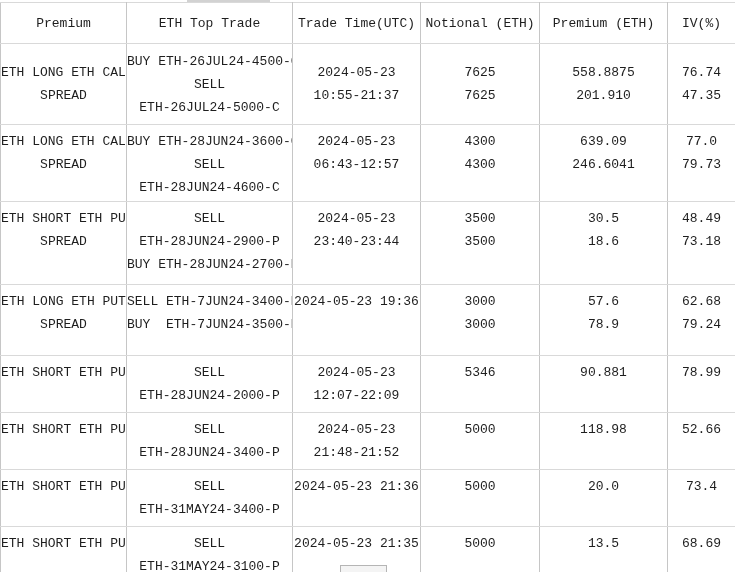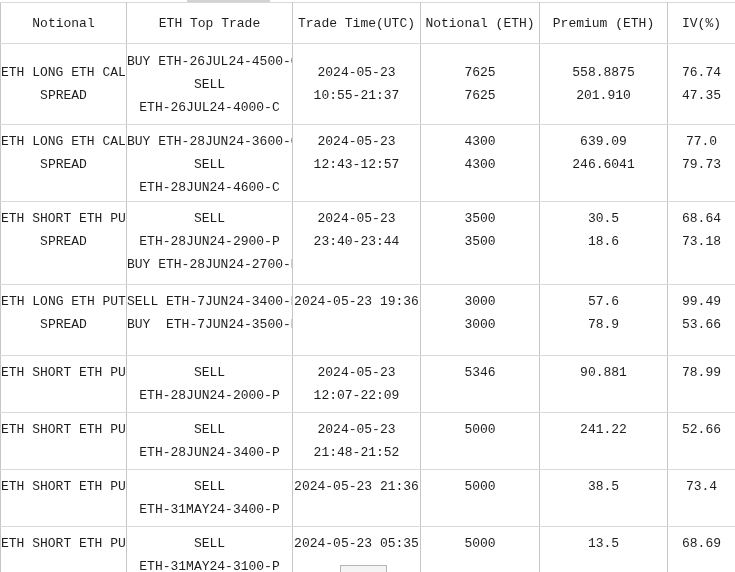--- a/index.html
+++ b/index.html
@@ -76,38 +76,38 @@
     <colgroup>
       <col style="width:126px">
       <col style="width:166px">
       <col style="width:128px">
       <col style="width:119px">
       <col style="width:128px">
       <col style="width:68px">
     </colgroup>
     <thead>
       <tr>
-        <th>Notional</th>
+        <th>Premium</th>
         <th>ETH Top Trade</th>
         <th>Trade Time(UTC)</th>
         <th>Notional (ETH)</th>
         <th>Premium (ETH)</th>
         <th>IV(%)</th>
       </tr>
     </thead>
     <tbody id="rows-body">
         <tr class="valign-mid" style="height: 81px;">
           <td>
             <div class="line">ETH LONG ETH CALL</div>
             <div class="line">SPREAD</div>
           </td>
           <td>
             <div class="line">BUY ETH-26JUL24-4500-C</div>
             <div class="line">SELL</div>
-            <div class="line">ETH-26JUL24-4000-C</div>
+            <div class="line">ETH-26JUL24-5000-C</div>
           </td>
           <td>
             <div class="line">2024-05-23</div>
             <div class="line">10:55-21:37</div>
           </td>
           <td>
             <div class="line">7625</div>
             <div class="line">7625</div>
           </td>
           <td>
@@ -124,21 +124,21 @@
             <div class="line">ETH LONG ETH CALL</div>
             <div class="line">SPREAD</div>
           </td>
           <td>
             <div class="line">BUY ETH-28JUN24-3600-C</div>
             <div class="line">SELL</div>
             <div class="line">ETH-28JUN24-4600-C</div>
           </td>
           <td>
             <div class="line">2024-05-23</div>
-            <div class="line">12:43-12:57</div>
+            <div class="line">06:43-12:57</div>
           </td>
           <td>
             <div class="line">4300</div>
             <div class="line">4300</div>
           </td>
           <td>
             <div class="line">639.09</div>
             <div class="line">246.6041</div>
           </td>
           <td>
@@ -162,21 +162,21 @@
           </td>
           <td>
             <div class="line">3500</div>
             <div class="line">3500</div>
           </td>
           <td>
             <div class="line">30.5</div>
             <div class="line">18.6</div>
           </td>
           <td>
-            <div class="line">68.64</div>
+            <div class="line">48.49</div>
             <div class="line">73.18</div>
           </td>
         </tr>
         <tr class="valign-top" style="height: 71px; border-radius: 17px;">
           <td>
             <div class="line">ETH LONG ETH PUT</div>
             <div class="line">SPREAD</div>
           </td>
           <td>
             <div class="line">SELL ETH-7JUN24-3400-P</div>
@@ -187,22 +187,22 @@
           </td>
           <td>
             <div class="line">3000</div>
             <div class="line">3000</div>
           </td>
           <td>
             <div class="line">57.6</div>
             <div class="line">78.9</div>
           </td>
           <td>
-            <div class="line">99.49</div>
-            <div class="line">53.66</div>
+            <div class="line">62.68</div>
+            <div class="line">79.24</div>
           </td>
         </tr>
         <tr class="valign-top" style="height: 57px;">
           <td>
             <div class="line">ETH SHORT ETH PUT</div>
           </td>
           <td>
             <div class="line">SELL</div>
             <div class="line">ETH-28JUN24-2000-P</div>
           </td>
@@ -229,57 +229,57 @@
             <div class="line">ETH-28JUN24-3400-P</div>
           </td>
           <td>
             <div class="line">2024-05-23</div>
             <div class="line">21:48-21:52</div>
           </td>
           <td>
             <div class="line">5000</div>
           </td>
           <td>
-            <div class="line">241.22</div>
+            <div class="line">118.98</div>
           </td>
           <td>
             <div class="line">52.66</div>
           </td>
         </tr>
         <tr class="valign-top" style="height: 57px;">
           <td>
             <div class="line">ETH SHORT ETH PUT</div>
           </td>
           <td>
             <div class="line">SELL</div>
             <div class="line">ETH-31MAY24-3400-P</div>
           </td>
           <td>
             <div class="line">2024-05-23 21:36</div>
           </td>
           <td>
             <div class="line">5000</div>
           </td>
           <td>
-            <div class="line">38.5</div>
+            <div class="line">20.0</div>
           </td>
           <td>
             <div class="line">73.4</div>
           </td>
         </tr>
         <tr class="valign-top" style="height: 56px;">
           <td>
             <div class="line">ETH SHORT ETH PUT</div>
           </td>
           <td>
             <div class="line">SELL</div>
             <div class="line">ETH-31MAY24-3100-P</div>
           </td>
           <td>
-            <div class="line">2024-05-23 05:35</div>
+            <div class="line">2024-05-23 21:35</div>
           </td>
           <td>
             <div class="line">5000</div>
           </td>
           <td>
             <div class="line">13.5</div>
           </td>
           <td>
             <div class="line">68.69</div>
           </td>

